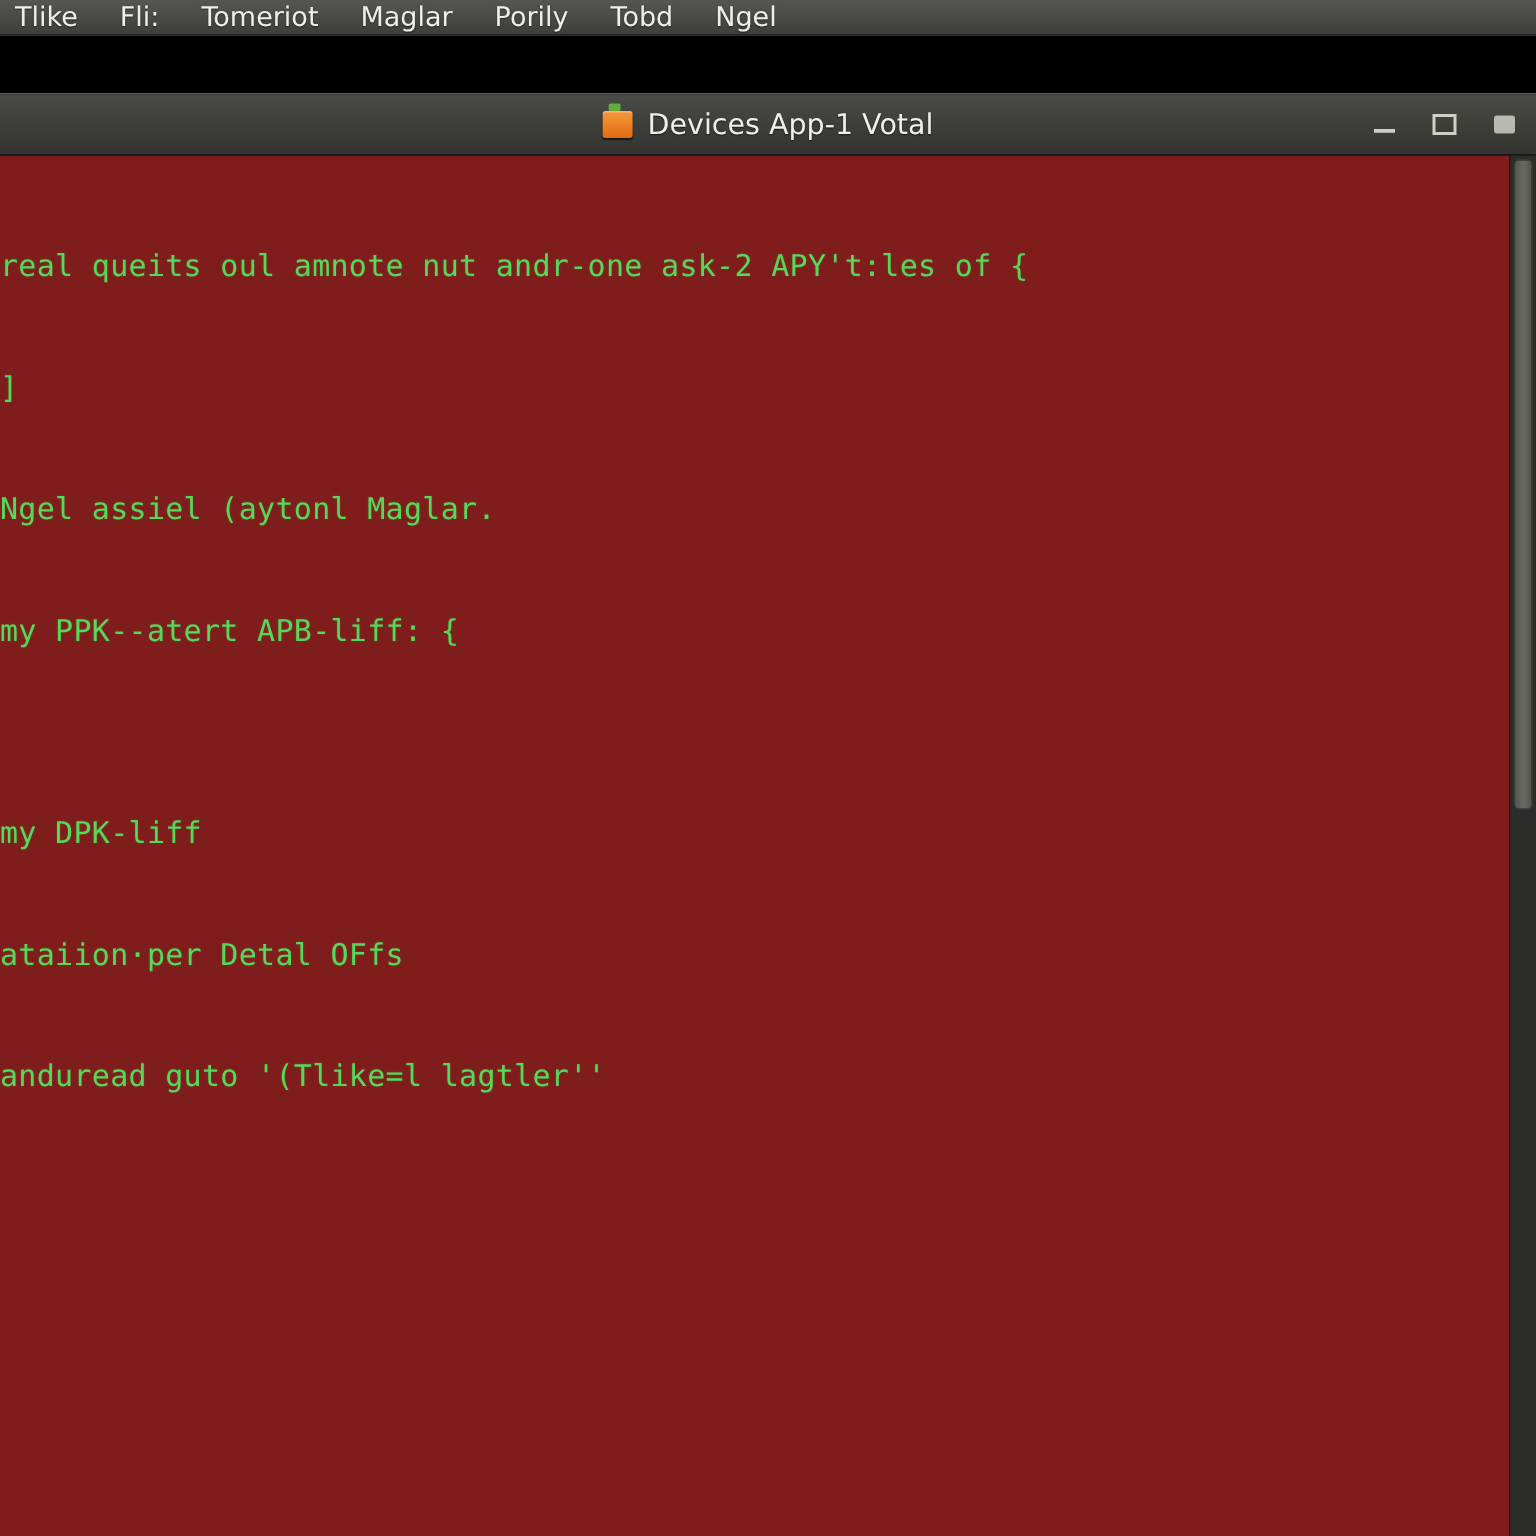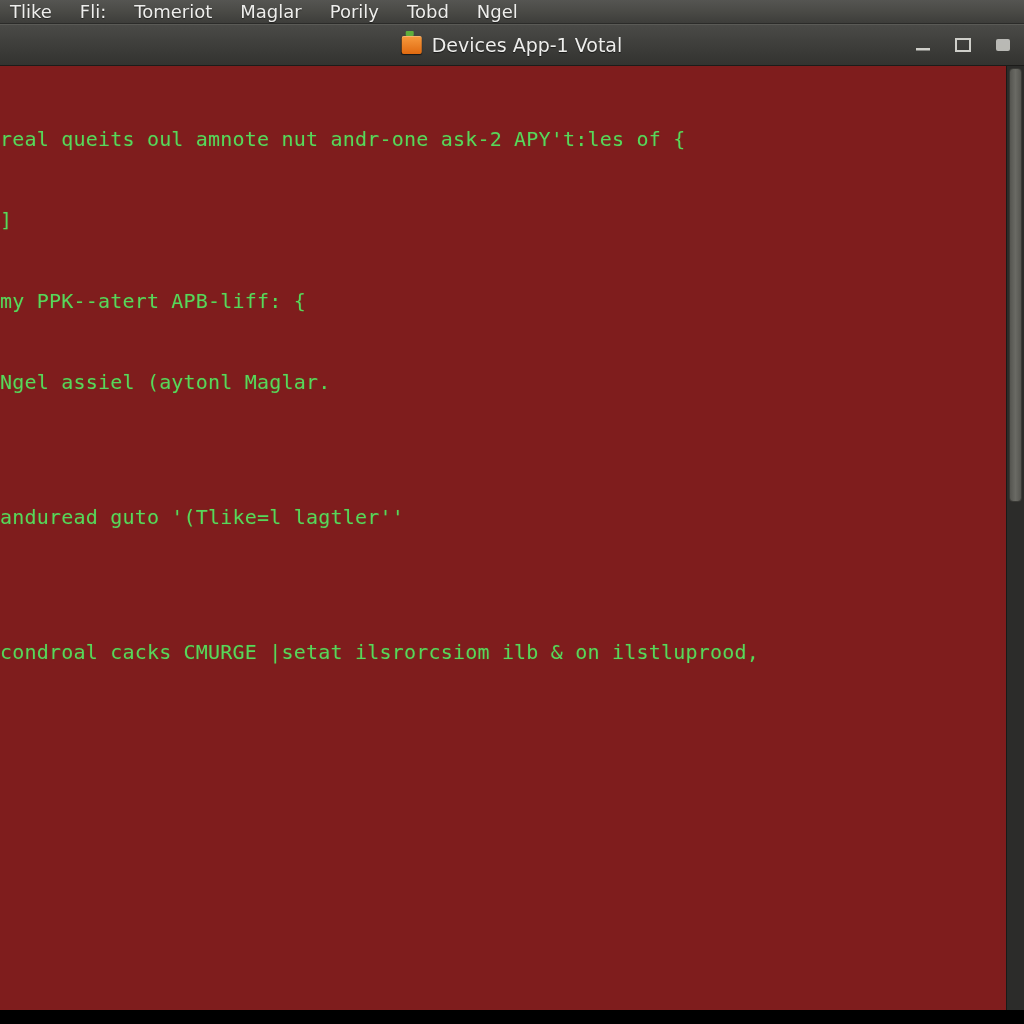--- a/index.html
+++ b/index.html
@@ -28,20 +28,21 @@
     text-shadow: 0 1px 1px rgba(0,0,0,0.5);
   }
   .titlebar {
     height: 42px;
     background: linear-gradient(to bottom, #4a4a47, #3e3e3b 50%, #333330);
     border-top: 1px solid #5a5a56;
     border-bottom: 1px solid #1c1c1a;
     display: flex;
     align-items: center;
     position: relative;
+    margin-top: 38px;
   }
   .title-center {
     position: absolute;
     left: 50%;
     transform: translateX(-50%);
     display: flex;
     align-items: center;
     gap: 10px;
   }
   .title-center .app-icon {
@@ -153,26 +154,27 @@
           <rect x="2" y="2" width="14" height="12" rx="2" fill="#cfcfca" opacity="0.85"></rect>
         </svg>
     </span>
   </div>
 </div>
 
 <div class="terminal-wrap">
   <div class="terminal">
     <span class="line">real queits oul amnote nut andr-one ask-2 APY't:les of {</span>
     <span class="line">]</span>
+    <span class="line">Ngel assiel (aytonl Maglar.</span>
     <span class="line">my PPK--atert APB-liff: {</span>
-    <span class="line">Ngel assiel (aytonl Maglar.</span>
     <span class="line"></span>
+    <span class="line">my DPK-liff</span>
+    <span class="line">ataiion·per Detal OFfs</span>
     <span class="line">anduread guto '(Tlike=l lagtler''</span>
     <span class="line"></span>
-    <span class="line">condroal cacks CMURGE |setat ilsrorcsiom ilb &amp; on ilstluprood,</span>
     
     <span class="line"></span>
     
     <span class="line"></span>
     
     
   </div>
   <div class="scrollbar">
     <div class="thumb"></div>
   </div>

